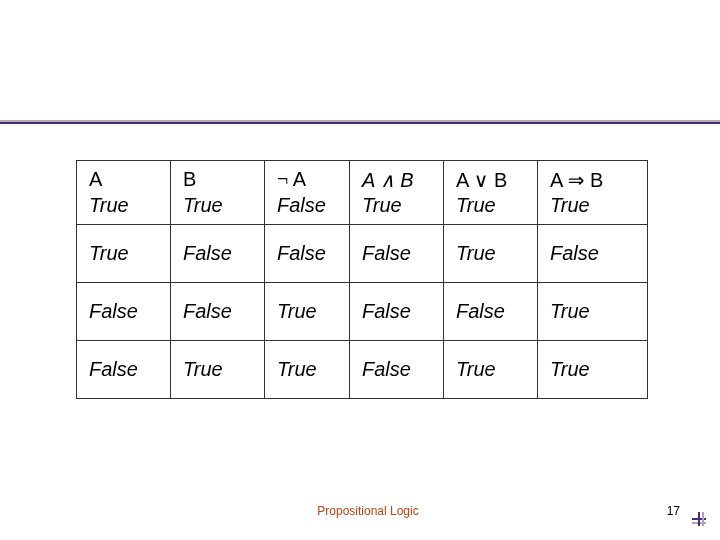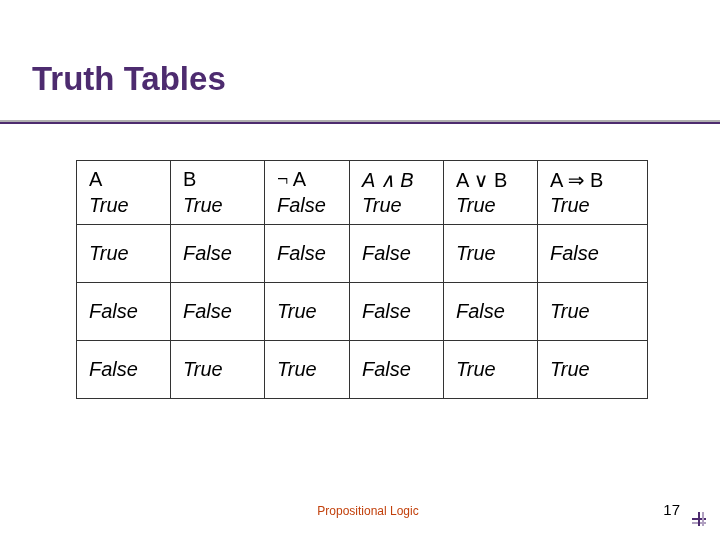--- a/index.html
+++ b/index.html
@@ -96,21 +96,21 @@
     width: 720px;
     text-align: center;
     font-size: 12px;
     font-family: Arial, sans-serif;
     color: #c2410c;
   }
   .footer-page {
     position: absolute;
     bottom: 22px;
     right: 40px;
-    font-size: 15px;
+    font-size: 12px;
     font-family: Arial, sans-serif;
     color: #000;
   }
   .footer-corner {
     position: absolute;
     bottom: 14px;
     right: 14px;
     width: 14px;
     height: 14px;
   }
@@ -133,23 +133,20 @@
     background: #b0a0c0;
   }
   .footer-corner .s1 { right:0; bottom:2px; width:14px; height:2px; }
   .footer-corner .s2 { right:2px; bottom:0; width:2px; height:14px; }
 </style>
 </head>
 <body>
 
 <div class="slide">
 
-  <div class="title-area">
-    <h1>Truth Tables</h1>
-  </div>
   <div class="title-underline"></div>
 
   <div class="table-wrap">
     <table class="truth">
       <tbody>
           <tr>
         <th class="col-a">A</th>
         <th class="col-b">B</th>
         <th class="col-na"><span class="op">¬</span><span> A</span></th>
         <th class="col-and"><span>A </span><span class="op">∧</span><span> B</span></th>

